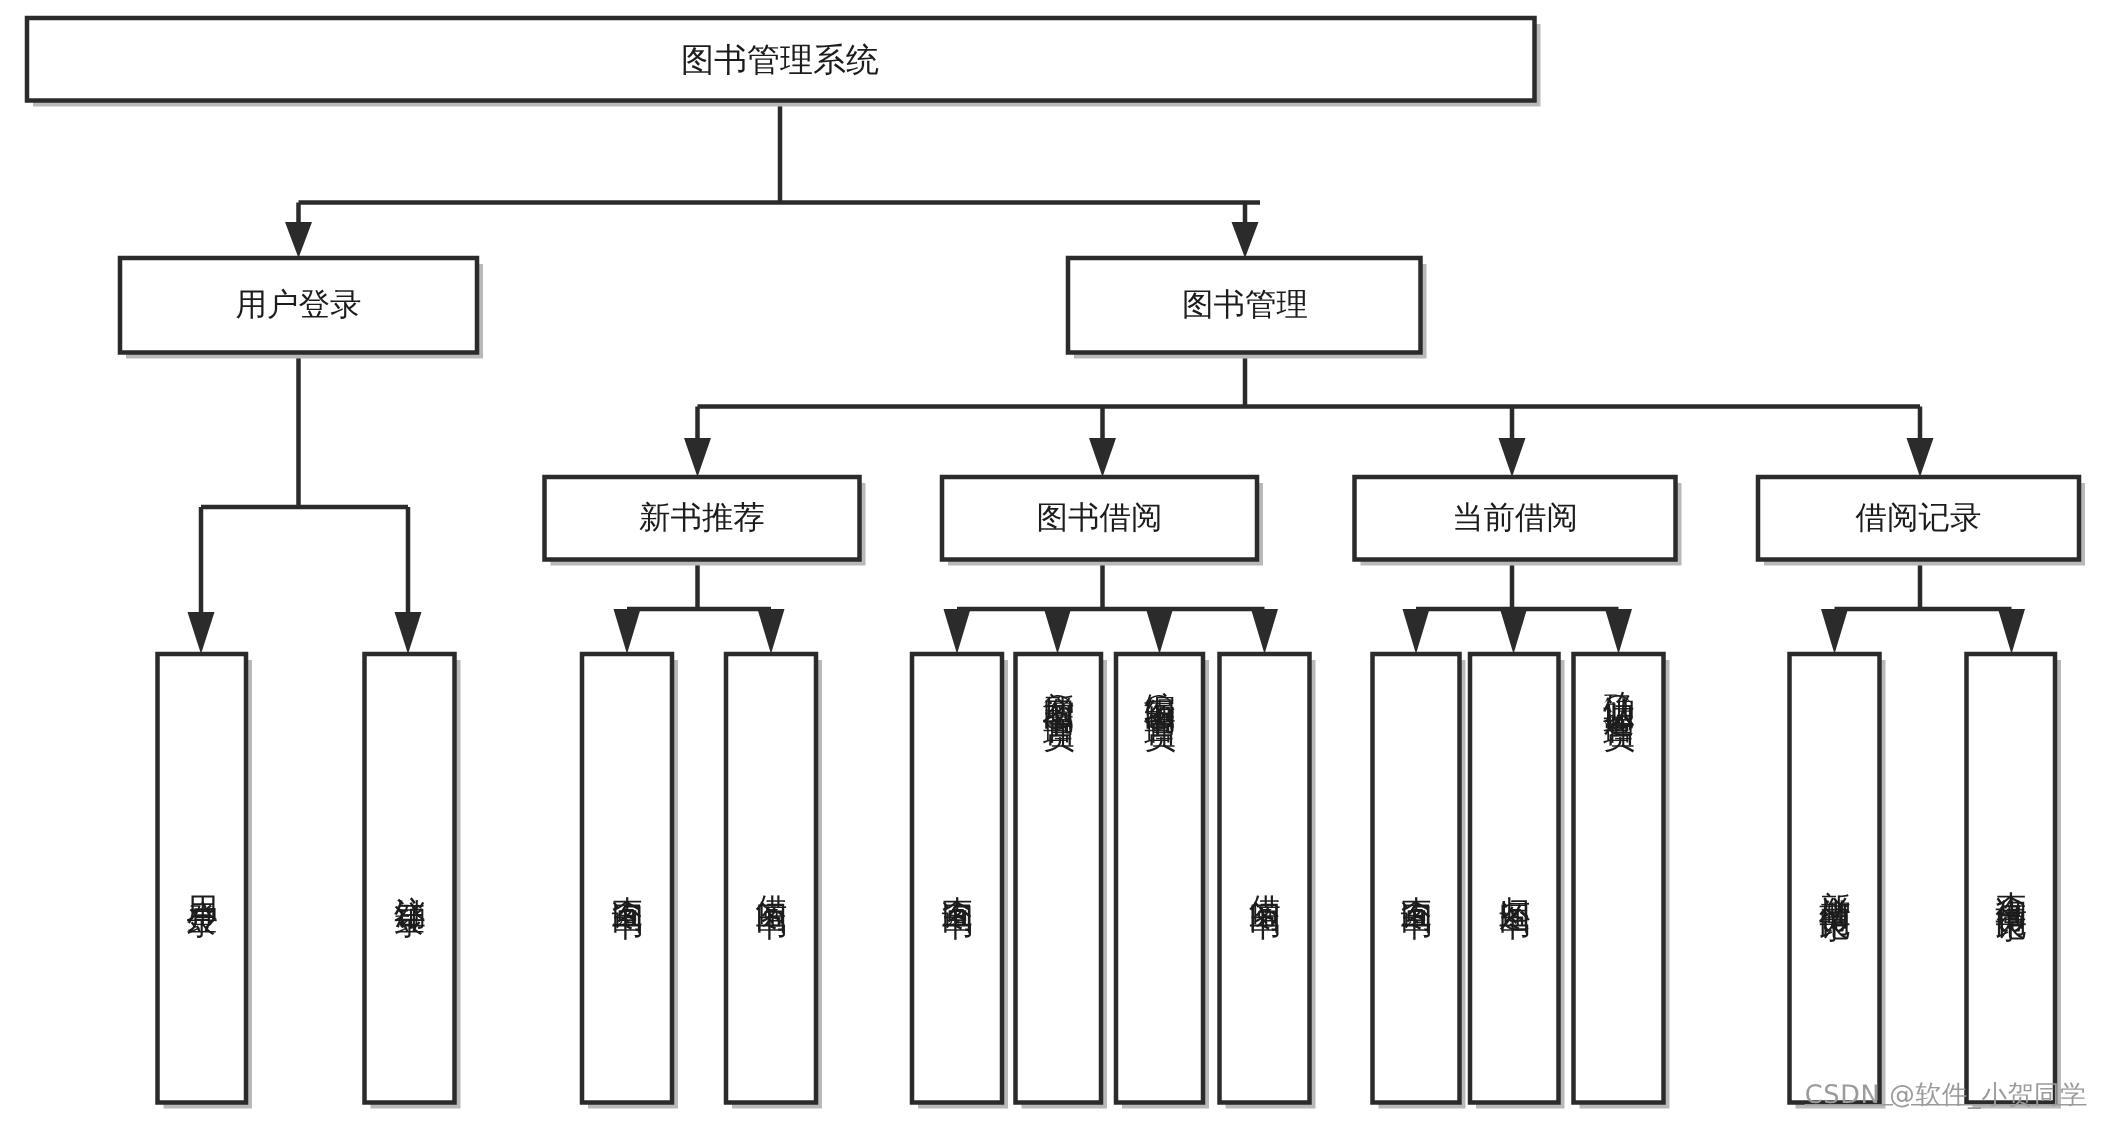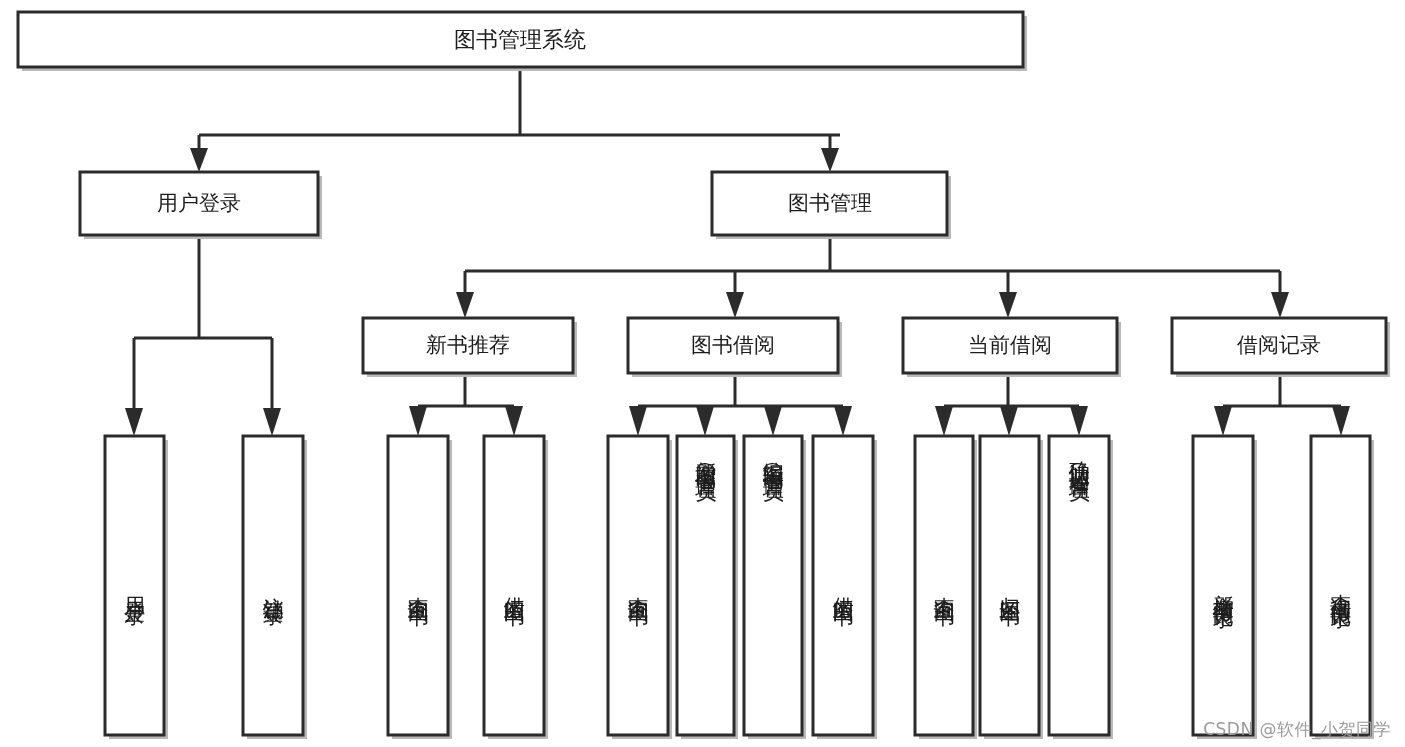--- a/index.html
+++ b/index.html
@@ -47,20 +47,21 @@
     text-align:center;
   }
   #watermark{
     position:absolute;
     right:14px;bottom:6px;
     font-family:"DejaVu Sans","Liberation Sans",sans-serif;
     font-size:17px;
     color:#9b9b9b;
     letter-spacing:0.5px;
     white-space:nowrap;
+    text-decoration:underline;
   }
 </style>
 </head>
 <body>
 
 <svg id="diagram" viewBox="0 0 1405 747">
 
   <g>
 
     <path class="link-line" d="M 520 67 L 520 135"></path>

